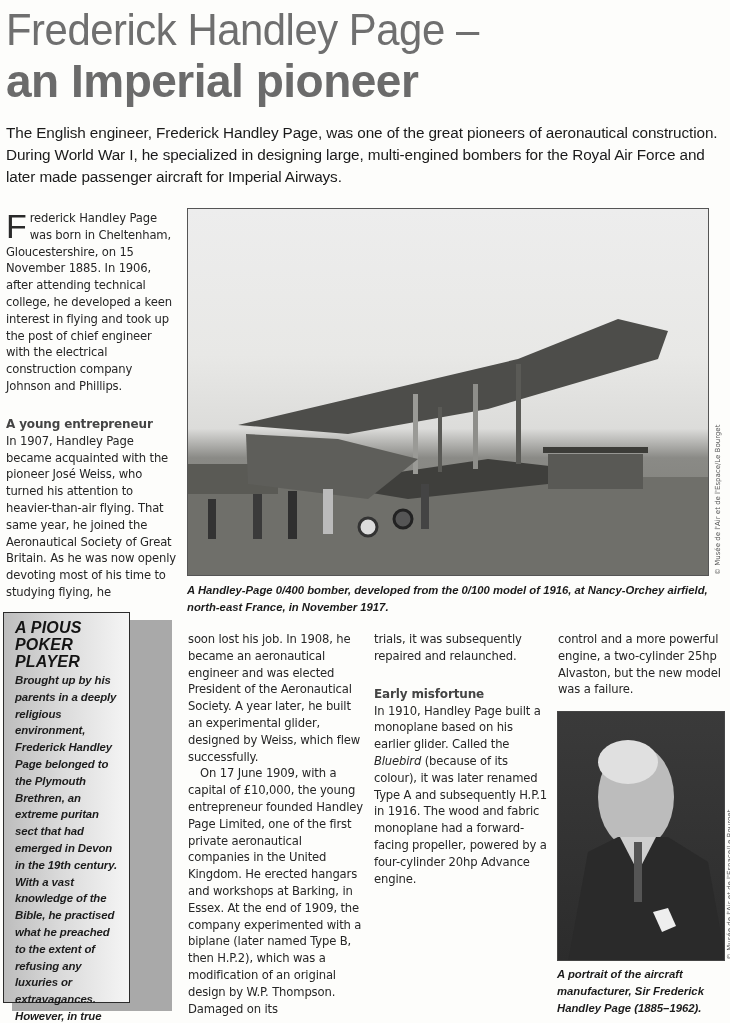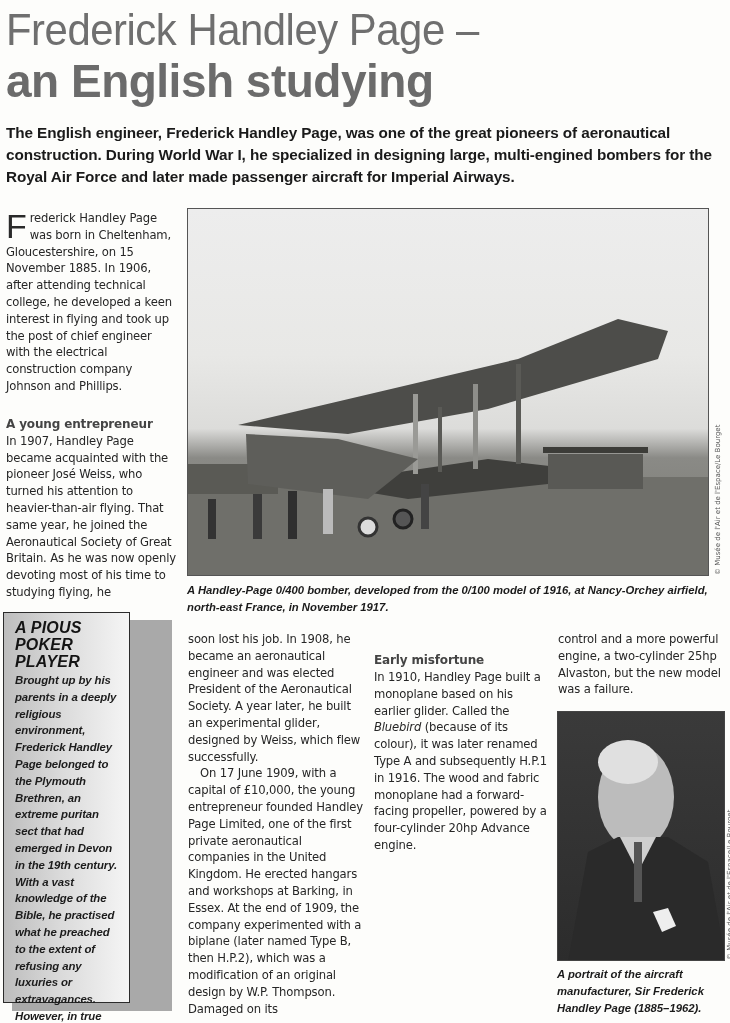--- a/index.html
+++ b/index.html
@@ -1,21 +1,21 @@
 <!DOCTYPE html>
 <html><head>
 <meta charset="utf-8">
 <style>
   * { box-sizing: border-box; margin: 0; padding: 0; }
   html, body { width: 730px; height: 1023px; background: #fdfdfb; overflow: hidden; }
   body { position: relative; font-family: "DejaVu Sans", "Liberation Sans", sans-serif; color: #1e1e1e; }
 
   .title1 { position: absolute; left: 6px; top: 6px; font-family: "Liberation Sans", sans-serif; font-size: 45px; font-weight: 400; color: #6f6f6f; letter-spacing: -0.5px; line-height: 48px; white-space: nowrap; transform: scaleX(0.93); transform-origin: left; }
   .title2 { position: absolute; left: 6px; top: 56px; font-family: "Liberation Sans", sans-serif; font-size: 46px; font-weight: 700; color: #6b6b6b; letter-spacing: -0.5px; line-height: 50px; white-space: nowrap; }
-  .standfirst { position: absolute; left: 6px; top: 122px; width: 722px; font-family: "Liberation Sans", sans-serif; font-weight: 700; font-size: 15.3px; line-height: 22px; color: #1a1a1a; letter-spacing: -0.1px; }
+  .standfirst { position: absolute; left: 6px; top: 122px; width: 722px; font-family: "Liberation Sans", sans-serif; font-weight: 400; font-size: 15.3px; line-height: 22px; color: #1a1a1a; letter-spacing: -0.1px; }
 
   .col { position: absolute; font-size: 11.6px; line-height: 16.8px; color: #262626; letter-spacing: -0.15px; }
   .col p { margin: 0; }
   .col .indent { text-indent: 12px; }
   .col h3 { font-size: 12px; font-weight: 700; color: #444; line-height: 18px; margin-top: 20px; }
 
   .dropcap { float: left; font-size: 34px; line-height: 28px; margin: 2px 3px 0 0; color: #2a2a2a; font-family: "Liberation Sans", sans-serif; }
 
   .photo-main { position: absolute; left: 187px; top: 208px; width: 522px; height: 368px; border: 1px solid #555; overflow: hidden;
     background: linear-gradient(180deg, #ededed 0%, #e8e8e6 40%, #dcdcda 60%, #8a8a86 68%, #77776f 100%); }
@@ -30,21 +30,21 @@
   .sidebar p { font-family: "Liberation Sans", sans-serif; font-style: italic; font-weight: 700; font-size: 11.4px; line-height: 16.8px; color: #1c1c1c; margin-top: 2px; letter-spacing: -0.1px; }
 
   .portrait { position: absolute; left: 557px; top: 711px; width: 168px; height: 250px; border: 1px solid #444; overflow: hidden;
     background: radial-gradient(ellipse 40px 55px at 80px 70px, #d6d6d6 0%, #a8a8a8 55%, rgba(0,0,0,0) 70%),
                 linear-gradient(180deg, #3a3a3a 0%, #2c2c2c 100%); }
 </style>
 </head>
 <body>
 
 <div class="title1">Frederick Handley Page –</div>
-<div class="title2">an English studying</div>
+<div class="title2">an Imperial pioneer</div>
 <p class="standfirst">The English engineer, Frederick Handley Page, was one of the great pioneers of aeronautical construction. During World War I, he specialized in designing large, multi-engined bombers for the Royal Air Force and later made passenger aircraft for Imperial Airways.</p>
 
 <div class="col" style="left:6px; top:210px; width:170px;">
   <p><span class="dropcap">F</span><span>rederick Handley Page was born in Cheltenham, Gloucestershire, on 15 November 1885. In 1906, after attending technical college, he developed a keen interest in flying and took up the post of chief engineer with the electrical construction company Johnson and Phillips.</span></p>
   <h3>A young entrepreneur</h3>
   <p>In 1907, Handley Page became acquainted with the pioneer José Weiss, who turned his attention to heavier-than-air flying. That same year, he joined the Aeronautical Society of Great Britain. As he was now openly devoting most of his time to studying flying, he</p>
 </div>
 
 <div class="photo-main" title="Handley-Page 0/400 bomber biplane on airfield with ground crew">
   <svg width="522" height="368" viewBox="0 0 522 368">
@@ -84,20 +84,21 @@
   <h2>A PIOUS POKER PLAYER</h2>
   <p>Brought up by his parents in a deeply religious environment, Frederick Handley Page belonged to the Plymouth Brethren, an extreme puritan sect that had emerged in Devon in the 19th century. With a vast knowledge of the Bible, he practised what he preached to the extent of refusing any luxuries or extravagances. However, in true entrepreneurial spirit, he had no hesitation in winning the initial capital necessary for setting up his company by profiting from his talents as a poker player!</p>
 </div>
 
 <div class="col" style="left:188px; top:631px; width:175px;">
   <p>soon lost his job. In 1908, he became an aeronautical engineer and was elected President of the Aeronautical Society. A year later, he built an experimental glider, designed by Weiss, which flew successfully.</p>
   <p class="indent">On 17 June 1909, with a capital of £10,000, the young entrepreneur founded Handley Page Limited, one of the first private aeronautical companies in the United Kingdom. He erected hangars and workshops at Barking, in Essex. At the end of 1909, the company experimented with a biplane (later named Type B, then H.P.2), which was a modification of an original design by W.P. Thompson. Damaged on its</p>
 </div>
 
 <div class="col" style="left:374px; top:631px; width:175px;">
+  <p>trials, it was subsequently repaired and relaunched.</p>
   <h3>Early misfortune</h3>
   <p><span>In 1910, Handley Page built a monoplane based on his earlier glider. Called the </span><i>Bluebird</i><span> (because of its colour), it was later renamed Type A and subsequently H.P.1 in 1916. The wood and fabric monoplane had a forward-facing propeller, powered by a four-cylinder 20hp Advance engine.</span></p>
 </div>
 
 <div class="col" style="left:558px; top:631px; width:170px;">
   <p>control and a more powerful engine, a two-cylinder 25hp Alvaston, but the new model was a failure.</p>
 </div>
 
 <div class="portrait" title="Portrait of Sir Frederick Handley Page in suit and tie">
   <svg width="168" height="250" viewBox="0 0 168 250">

